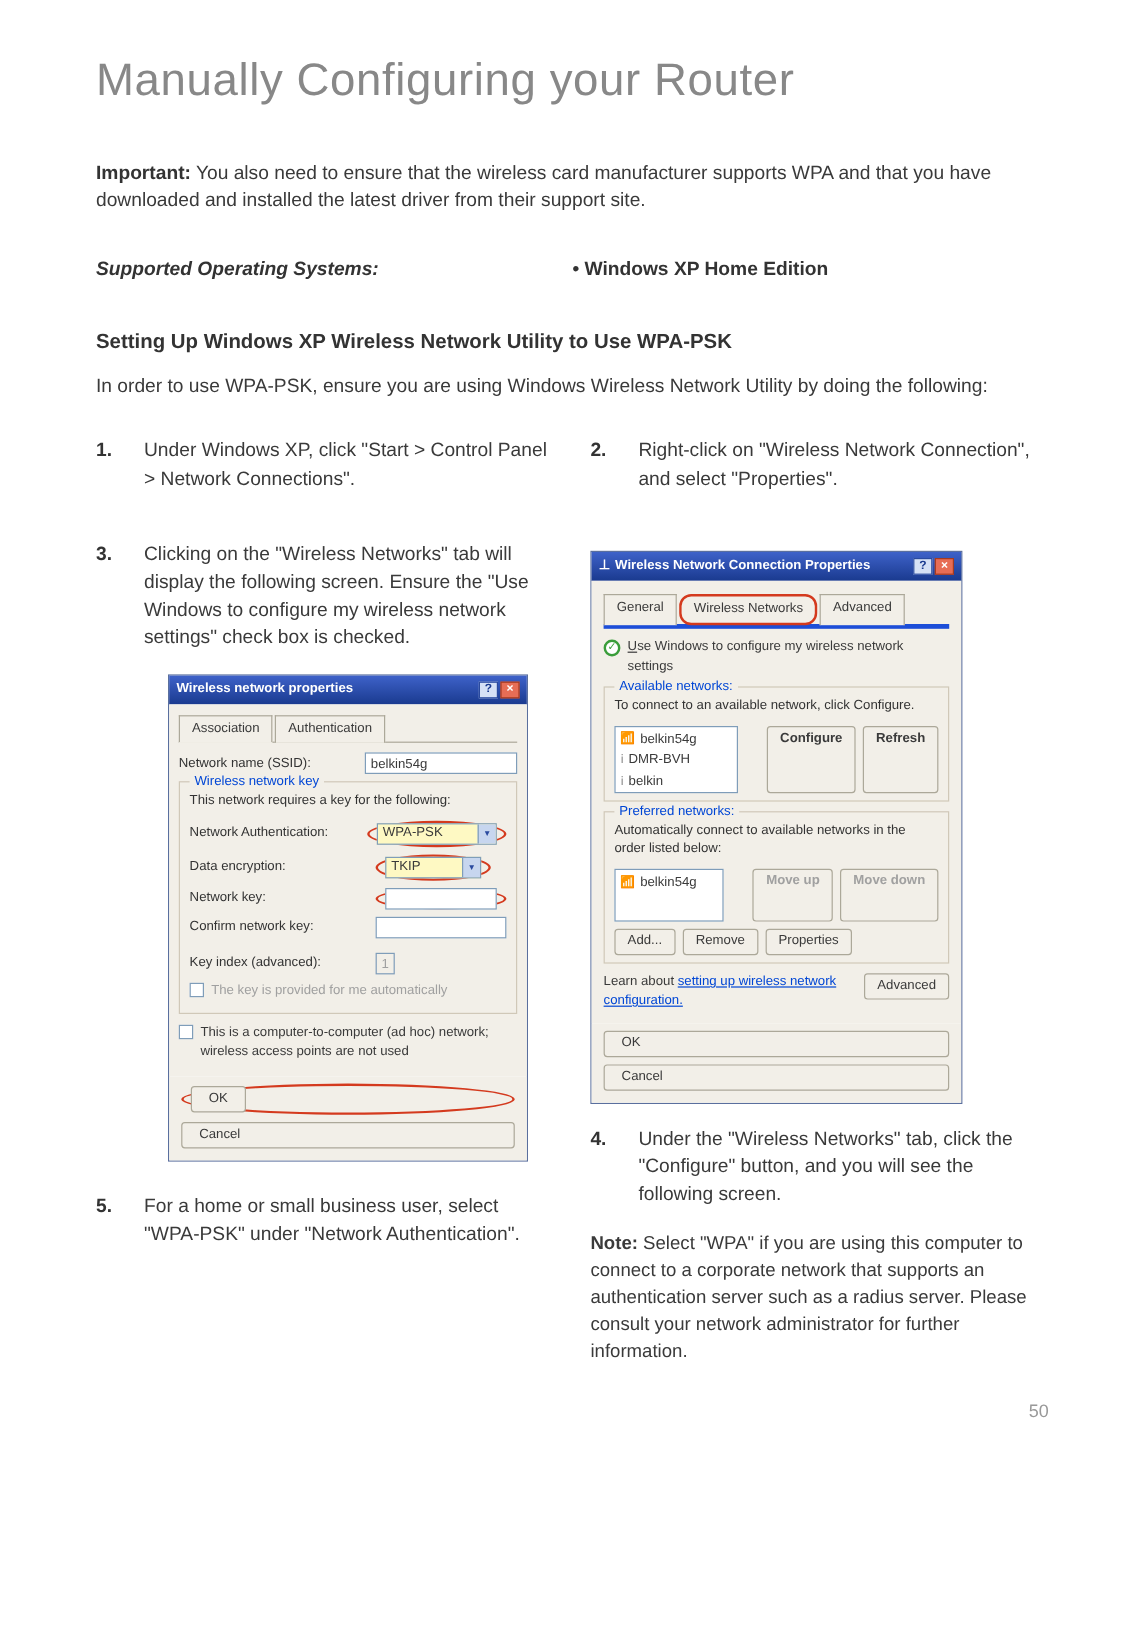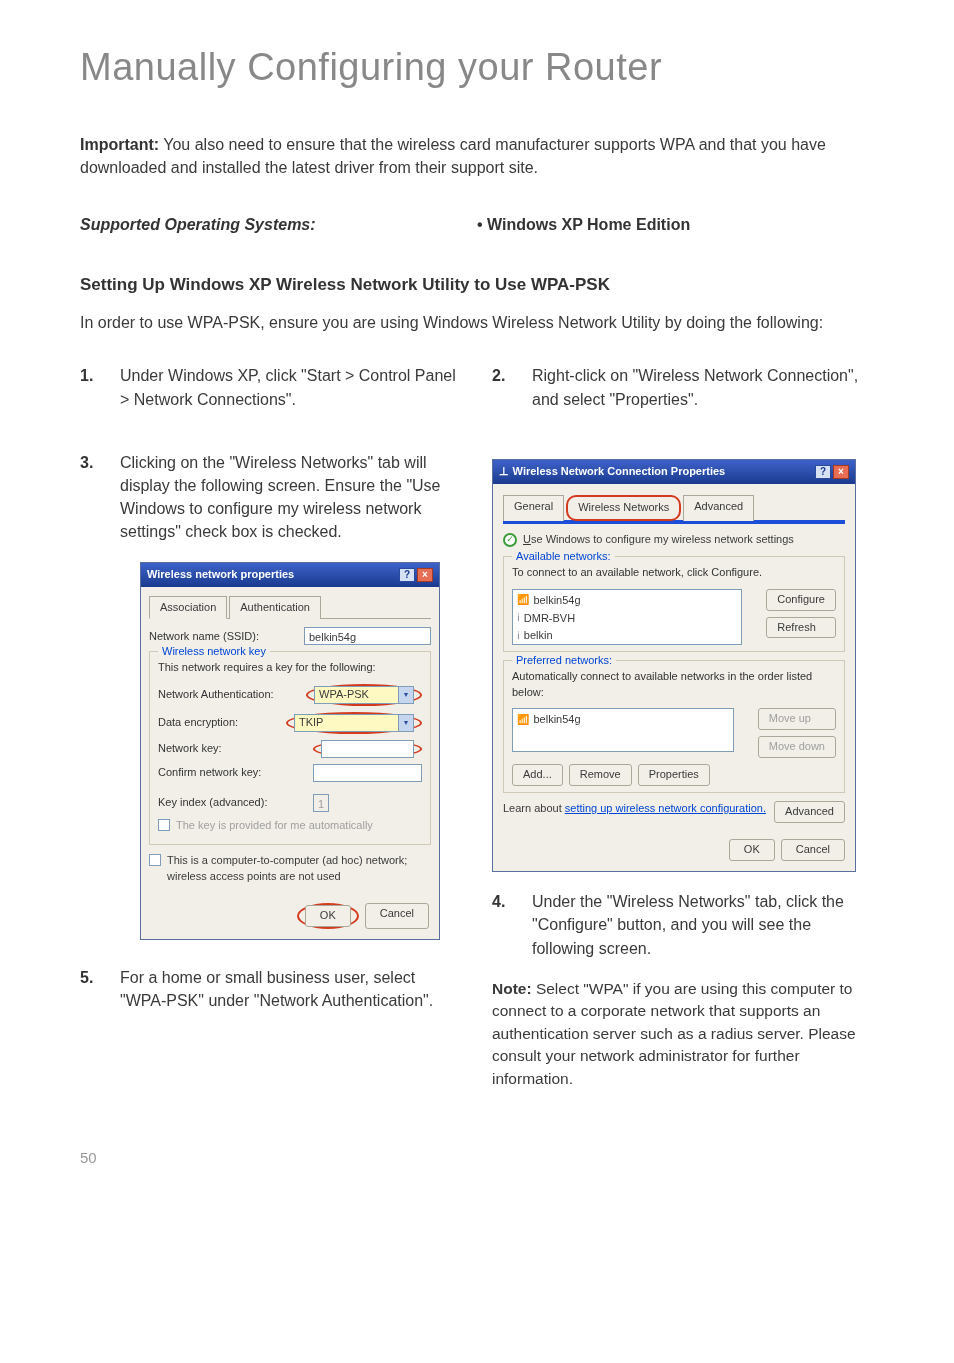--- a/index.html
+++ b/index.html
@@ -50,23 +50,23 @@
     }
     .step-num {
       font-weight: bold;
       color: #333;
       min-width: 22px;
     }
     .step-body { flex: 1; }
     .note-block { margin-top: 12px; font-size: 15.5px; }
     .note-label { font-weight: bold; }
     .page-num {
-      text-align: left;
+      text-align: right;
       color: #999;
-      margin-top: 57px;
+      margin-top: 28px;
       font-size: 15px;
     }
 
     
     .dialog1 {
       width: 300px;
       border: 1px solid #5a6f9e;
       margin-left: 60px;
       font-family: Tahoma, Arial, sans-serif;
       font-size: 11px;
@@ -172,40 +172,41 @@
       align-items: center;
     }
     .disabled { color: #a0a0a0; }
     .disabled .fld { background: #f2efe8; color: #a0a0a0; }
     .dlg-btns {
       background: #f2efe8;
       padding: 6px 10px 10px;
       display: flex;
       justify-content: flex-end;
       gap: 6px;
+      flex-direction: column;
     }
     .win-btn {
       border: 1px solid #aca899;
       background: #f2efe8;
       padding: 2px 14px;
       font-size: 11px;
       border-radius: 3px;
     }
     .chk-row { display: flex; align-items: flex-start; gap: 6px; margin-bottom: 4px; }
     .chk-row .chk {
       width: 12px; height: 12px;
       border: 1px solid #7f9db9;
       background: #fff;
       flex-shrink: 0;
       margin-top: 1px;
     }
 
     
     .dialog2 {
-      width: 364px;
+      width: 310px;
       border: 1px solid #5a6f9e;
       font-family: Tahoma, Arial, sans-serif;
       font-size: 11px;
       margin-top: 8px;
       margin-bottom: 18px;
     }
     .dialog2 .dlg-body { padding: 10px; }
     .dialog2 .tabs .tab.wireless {
       border: 2px solid #d43a1e;
       border-radius: 10px;
@@ -227,23 +228,24 @@
     }
     .listbox .li-row {
       display: flex;
       align-items: center;
       gap: 4px;
       padding: 1px 2px;
     }
     .listbox .sig-icon { color: #2a8f2a; font-size: 10px; }
     .net-btns-col {
       display: flex;
-      flex-direction: column;
+      flex-direction: row;
       gap: 6px;
       margin-left: 24px;
+      font-weight: bold;
     }
     .net-row { display: flex; }
     .net-row .listbox { flex: 1; }
     .btn-grp { display: flex; gap: 6px; margin-top: 6px; }
     .link { color: #0046d5; text-decoration: underline; }
     .underline { text-decoration: underline; }
     .win-btn.sm { padding: 2px 10px; }
     .win-btn.disabled { color: #a0a0a0; }
   </style>
 </head>
@@ -315,21 +317,21 @@
             <span class="hand-ellipse">
               <span class="dropdown" style="width:100px;">
                 <span>WPA-PSK</span>
                 <span class="dd-arrow">▾</span>
               </span>
             </span>
           </div>
           <div class="form-row">
             <span class="lbl">Data encryption:</span>
             <span class="hand-ellipse">
-              <span class="dropdown" style="width:120px;">
+              <span class="dropdown" style="width:80px;">
                 <span>TKIP</span>
                 <span class="dd-arrow">▾</span>
               </span>
             </span>
           </div>
           <div class="form-row">
             <span class="lbl">Network key:</span>
             <span class="hand-ellipse" style="flex:1;height:18px;">
               <span class="fld" style="flex:1;"></span>
             </span>

